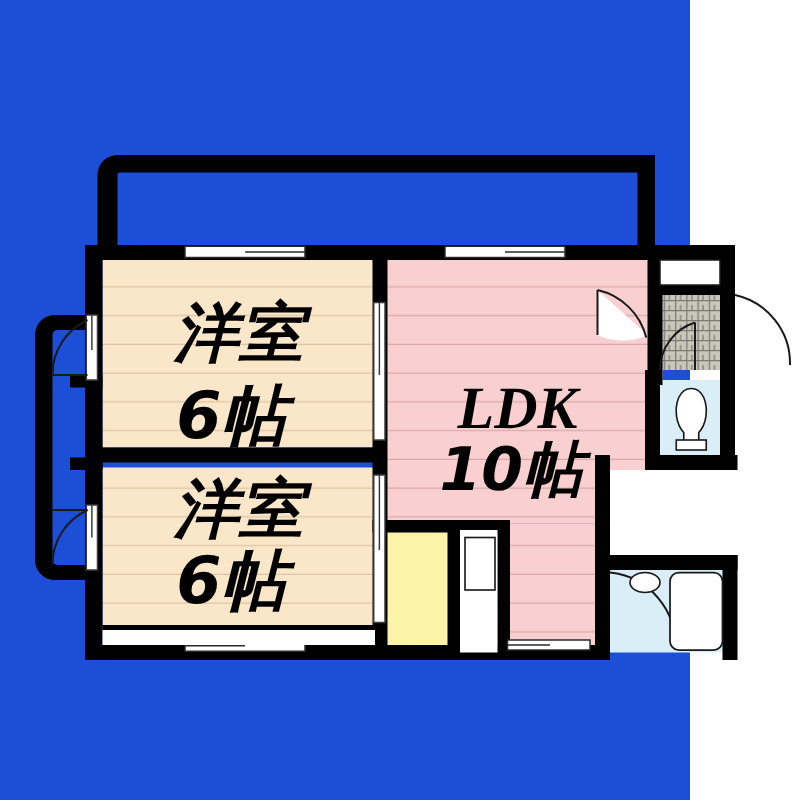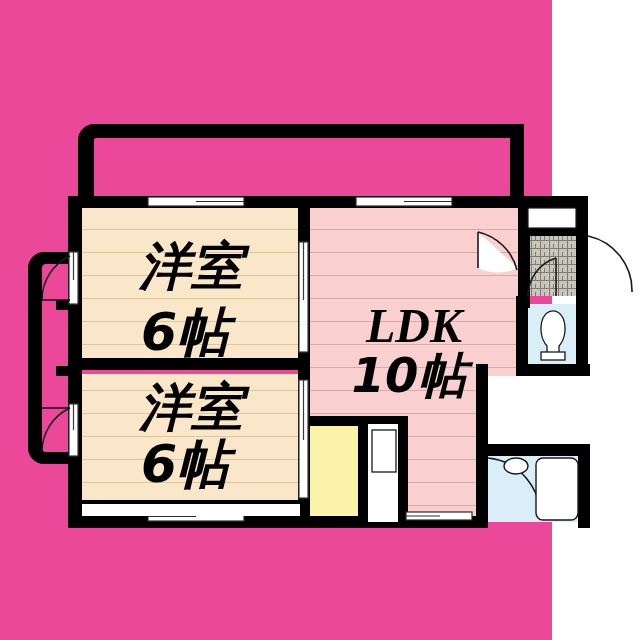--- a/index.html
+++ b/index.html
@@ -10,21 +10,21 @@
   body {
     width: 640px;
     height: 640px;
     overflow: hidden;
     font-family: "Liberation Sans", sans-serif;
   }
   #floorplan-root {
     position: relative;
     width: 552px;
     height: 640px;
-    background: #ec4899;
+    background: #1d4ed8;
   }
   svg#plan {
     display: block;
     width: 640px;
     height: 640px;
   }
   .room-label {
     font-family: "Liberation Serif", serif;
     font-style: italic;
     font-weight: 700;

